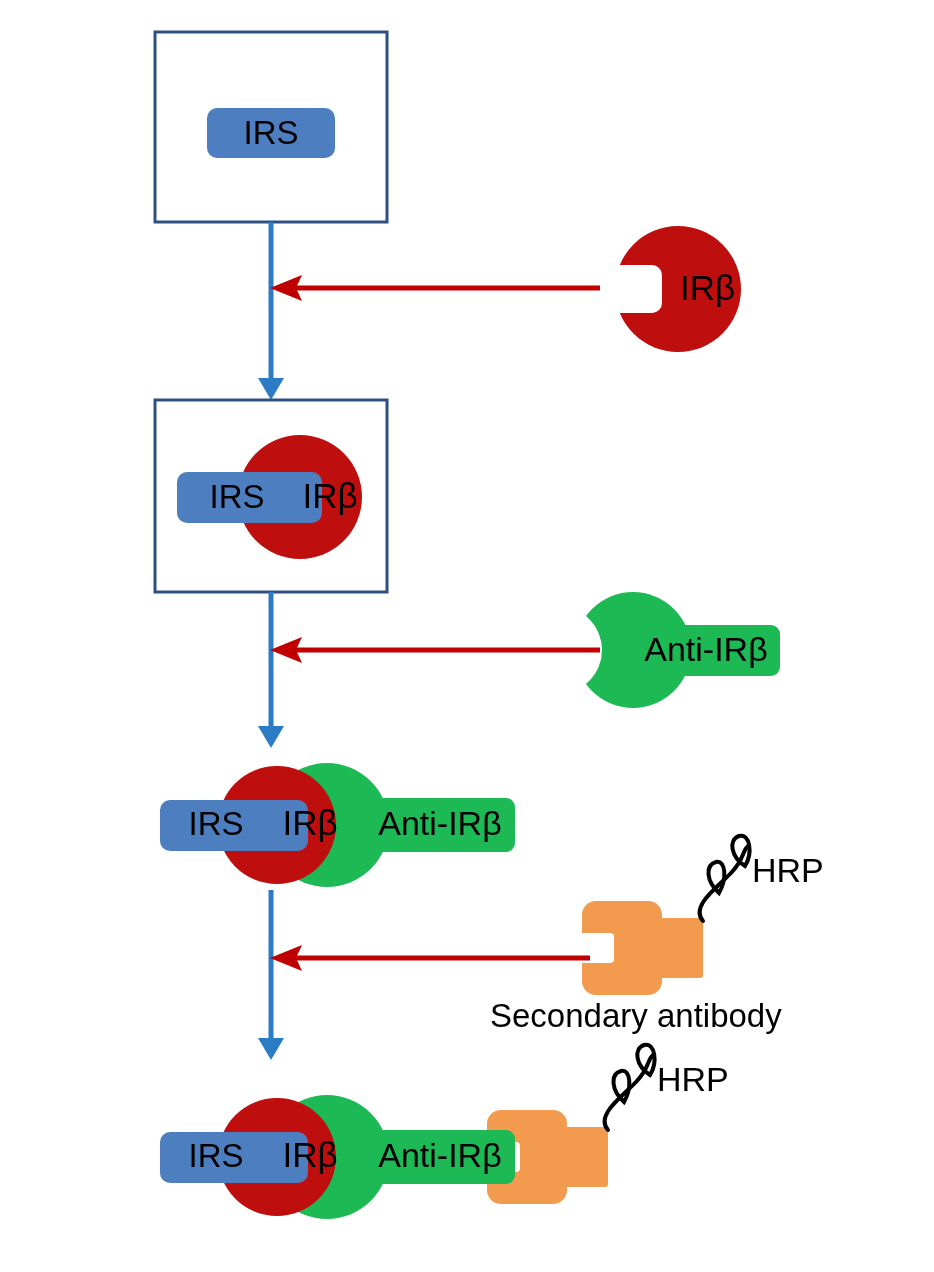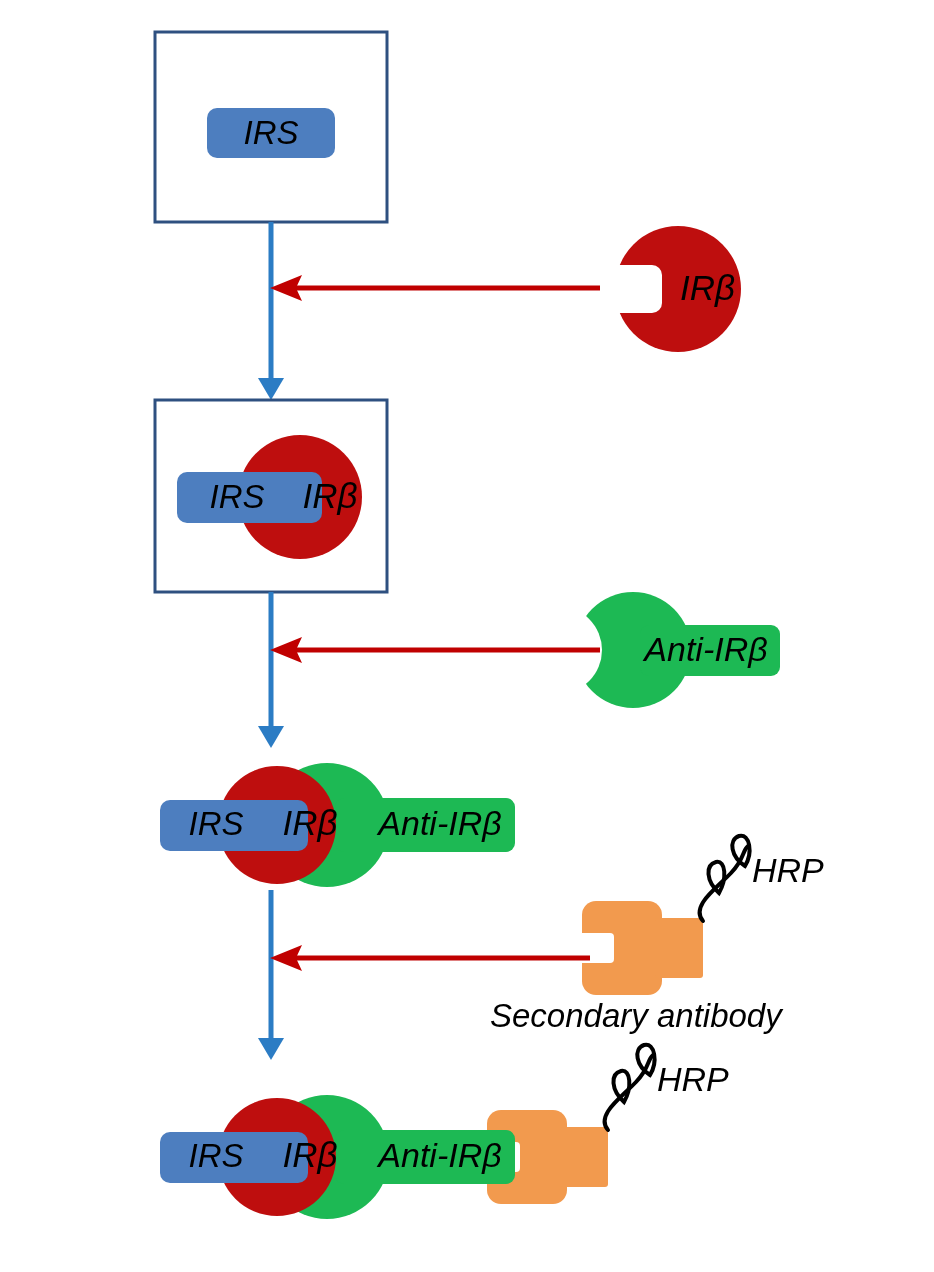--- a/index.html
+++ b/index.html
@@ -9,21 +9,20 @@
   }
   body {
     font-family: "Liberation Sans", sans-serif;
   }
   #stage {
     position: relative;
     width: 934px;
     height: 1272px;
     background: #ffffff;
     overflow: hidden;
-    font-style: italic;
   }
   svg.diagram {
     position: absolute;
     top: 0; left: 0;
     width: 934px;
     height: 1272px;
   }
   text.lbl {
     font-family: "Liberation Sans", sans-serif;
     fill: #000000;

